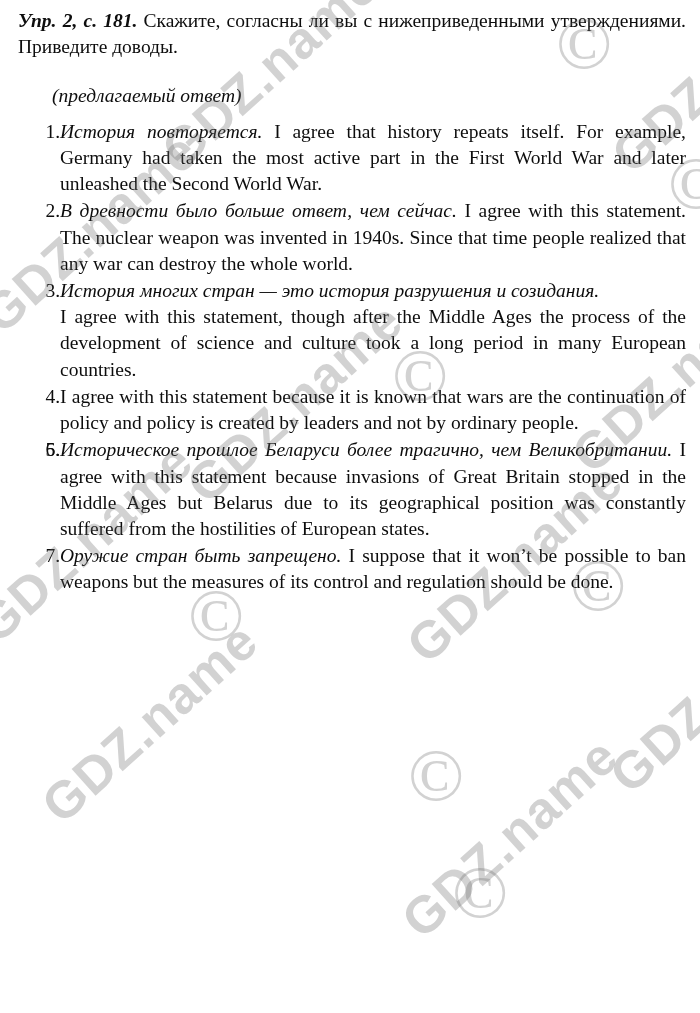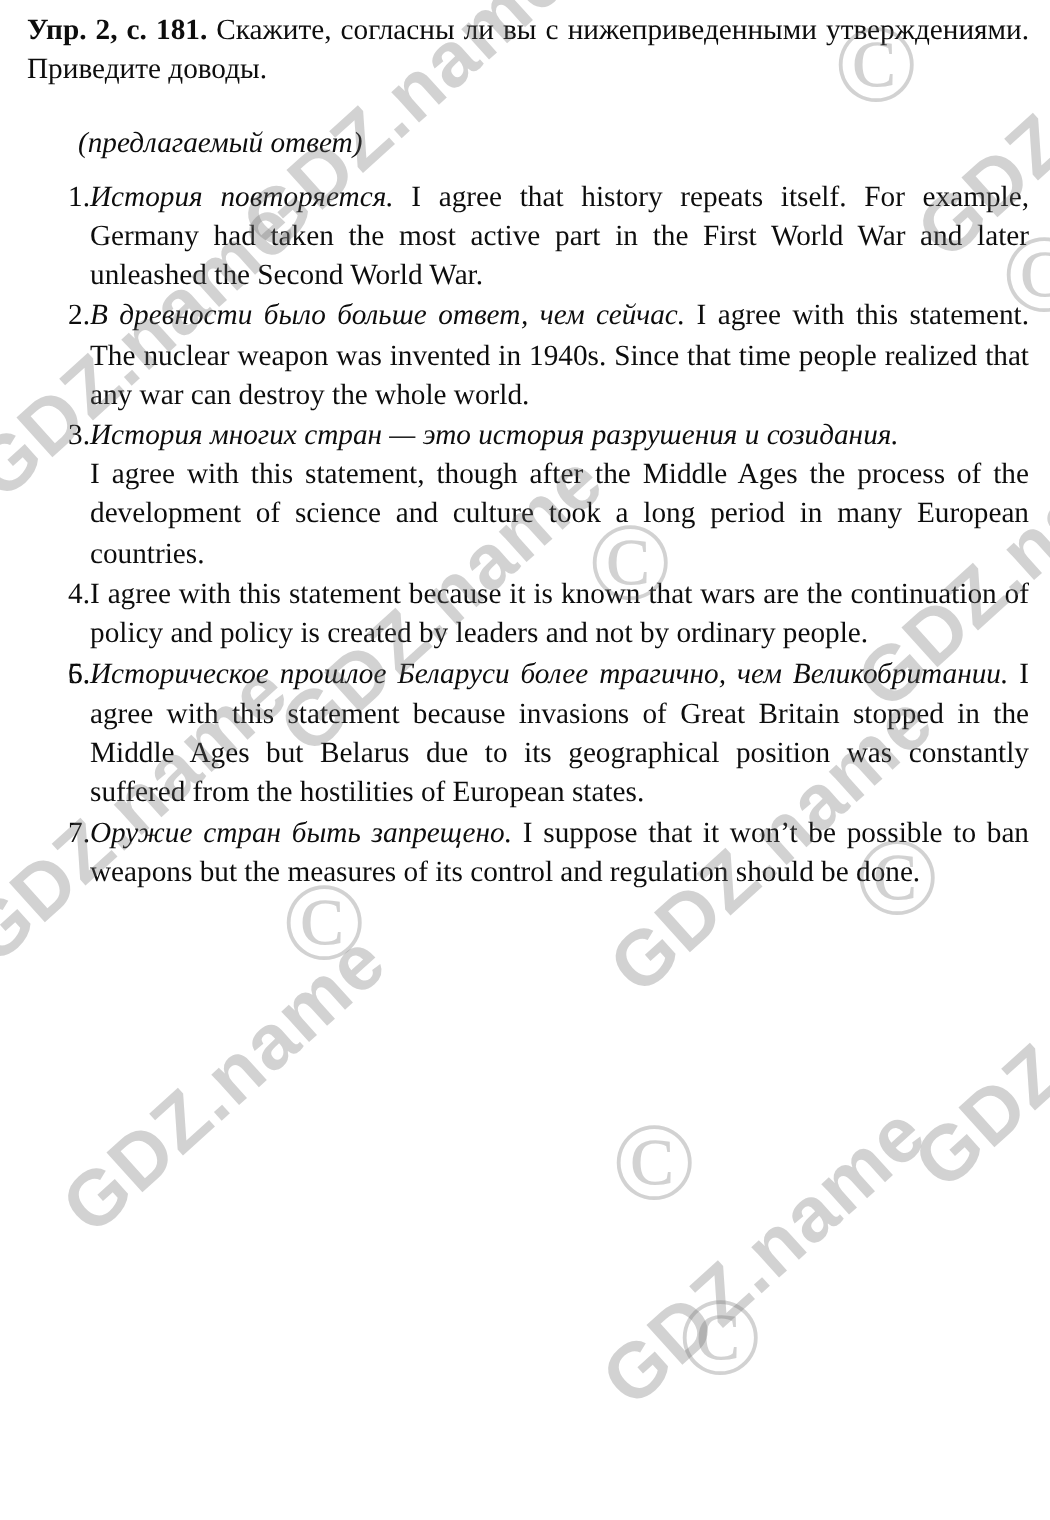--- a/index.html
+++ b/index.html
@@ -55,20 +55,21 @@
     text-justify: inter-word;
     margin: 0;
   }
 
   
   #heading {
     margin-bottom: 2px;
   }
   #heading .ref {
     font-weight: 700;
+    font-style: italic;
   }
 
   
   #suggested {
     font-style: italic;
     margin: 23px 0 9px 0;
     padding-left: 34px;
     font-size: 19.5px;
     line-height: 1.345;
   }

